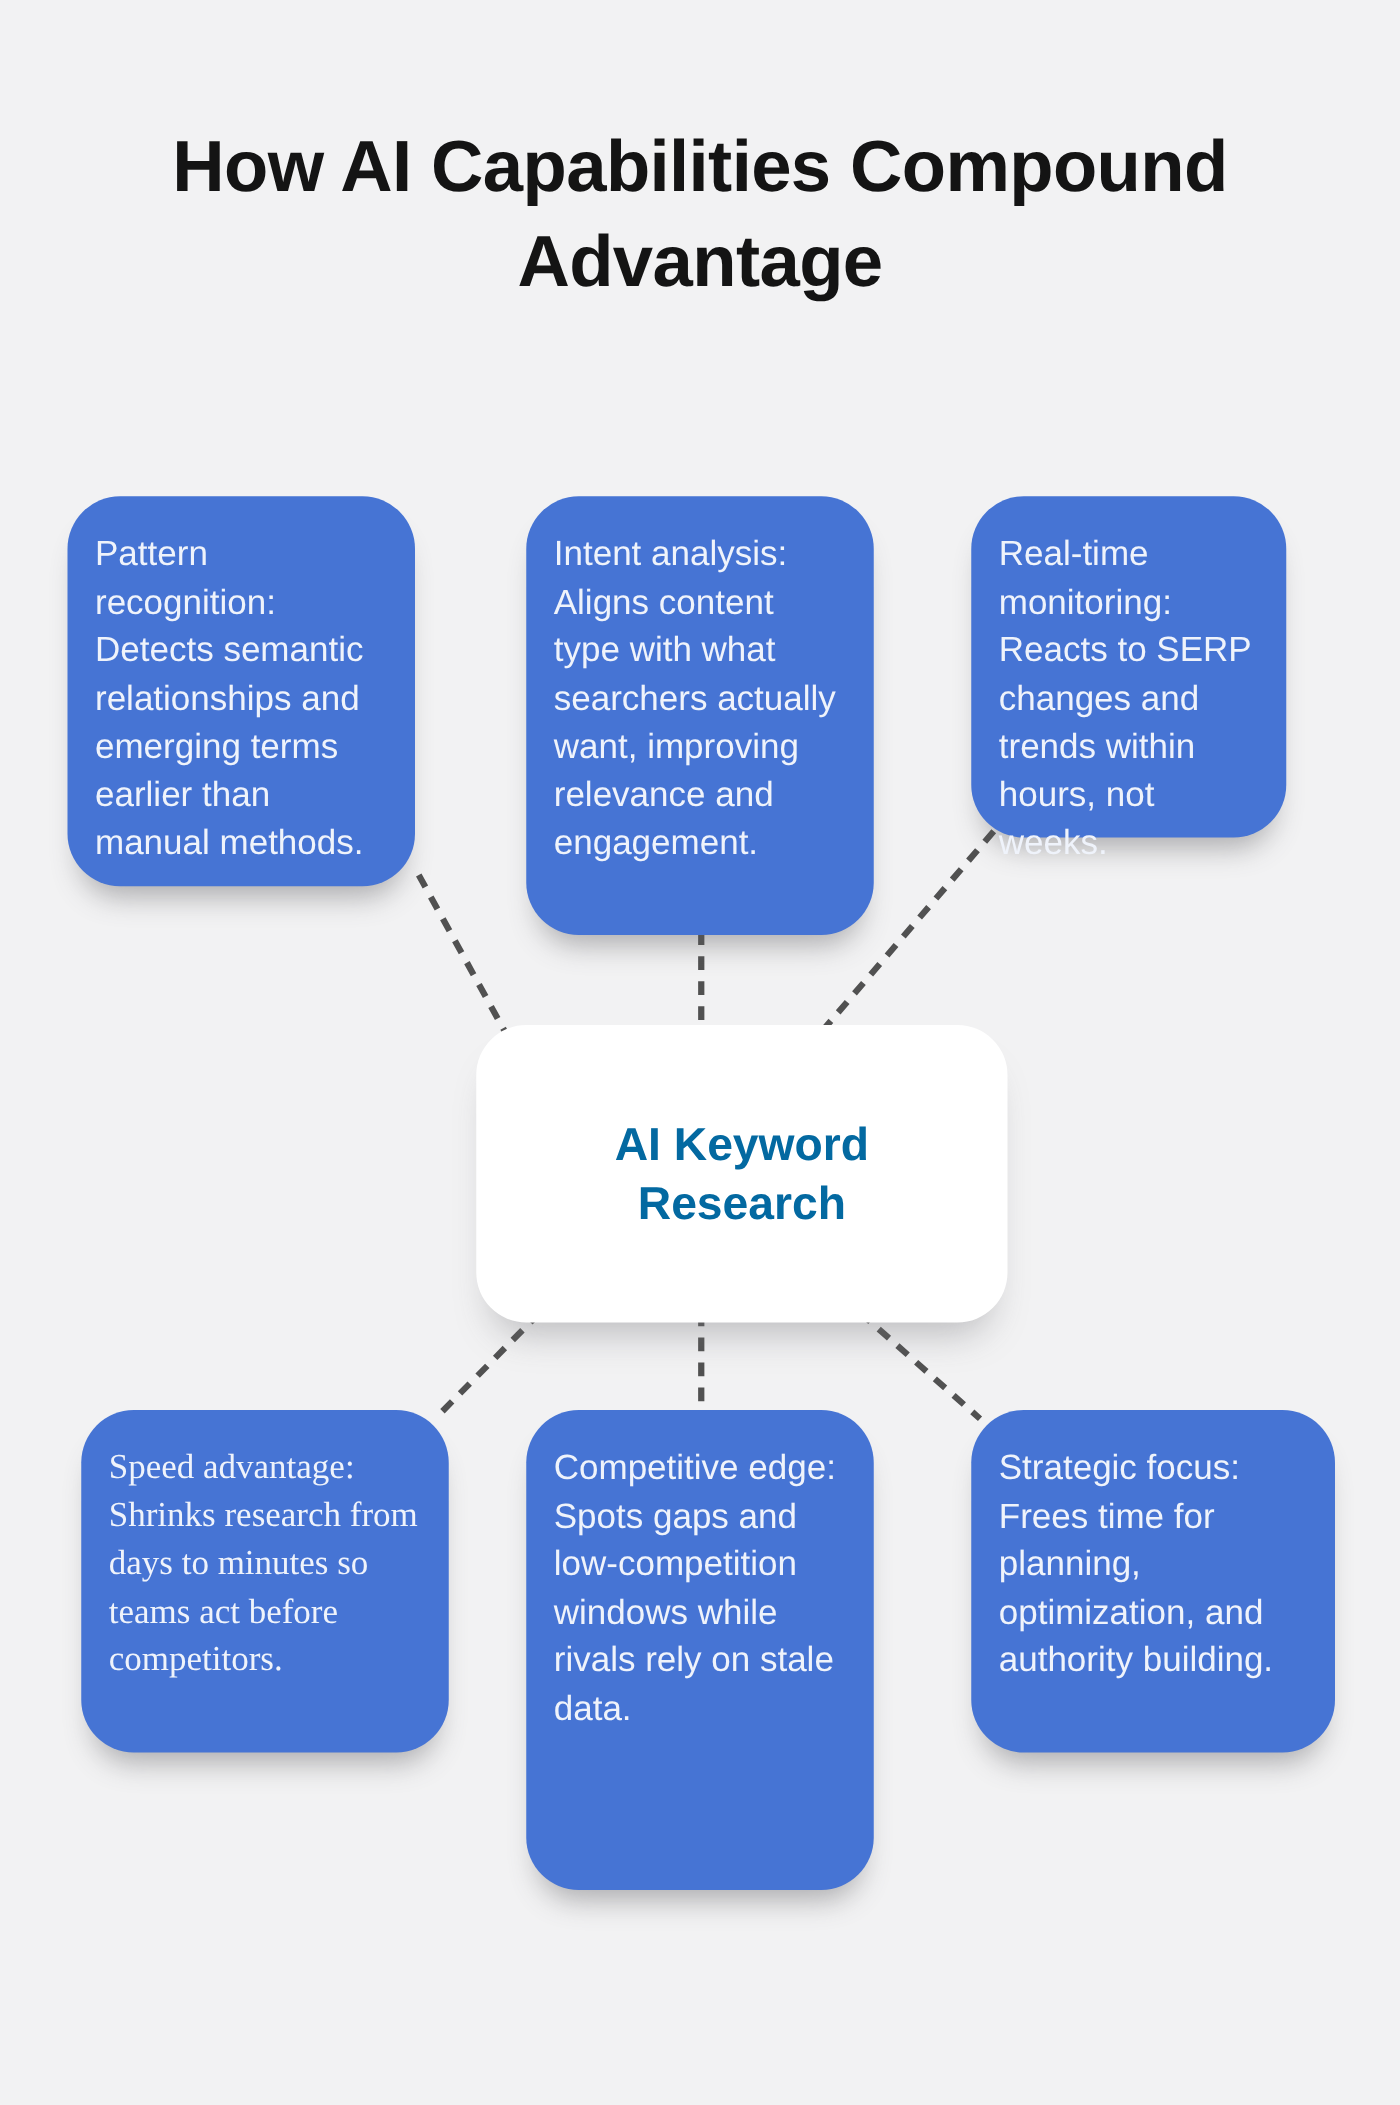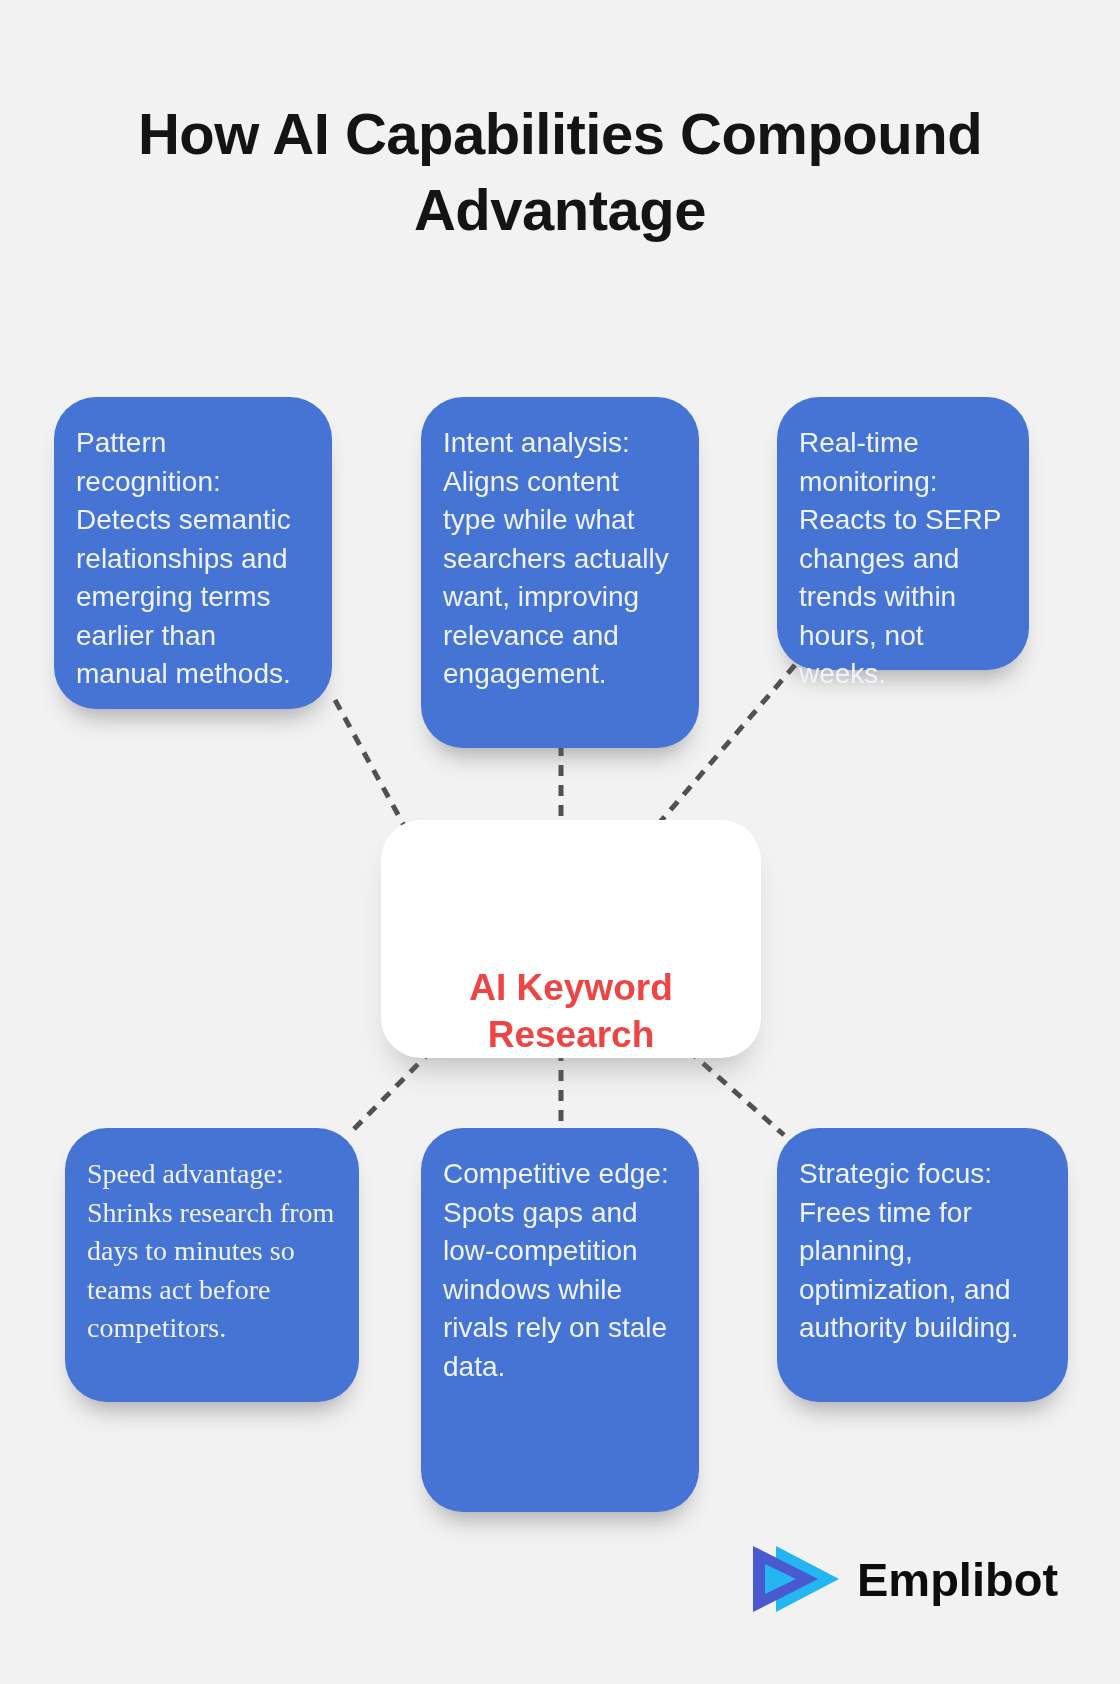--- a/index.html
+++ b/index.html
@@ -41,29 +41,29 @@
   }
   .node-1{left:54px;top:397px;width:278px;height:312px;}
   .node-2{left:421px;top:397px;width:278px;height:351px;}
   .node-3{left:777px;top:397px;width:252px;height:273px;}
   .node-4{left:65px;top:1128px;width:294px;height:274px;font-family:Liberation Serif, serif;}
   .node-5{left:421px;top:1128px;width:278px;height:384px;}
   .node-6{left:777px;top:1128px;width:291px;height:274px;}
   .center-node{
     position:absolute;
     z-index:3;
-    left:381px;top:820px;width:380px;height:238px;
+    left:381px;top:820px;width:425px;height:238px;
     box-sizing:border-box;
     background:#FFFFFF;
     border-radius:40px;
     box-shadow:0 22px 30px -14px rgba(120,120,125,.45);
-    display:flex;align-items:flex-end;justify-content:center;
+    display:flex;align-items:center;justify-content:center;
     text-align:center;
     font-size:37px;line-height:47px;font-weight:700;
-    color:#ef4444;
+    color:#0369a1;
     padding:0 40px;
   }
   .logo{
     position:absolute;
     z-index:2;
     left:753px;top:1546px;
     display:flex;align-items:center;
   }
   .logo-icon{display:block;}
   .brand-name{
@@ -90,21 +90,21 @@
       <line x1="561" y1="1050" x2="561" y2="1132"></line>
       <line x1="688" y1="1050" x2="784" y2="1135"></line>
     </g>
   </svg>
 
   <div class="node node-1">
     <span>Pattern recognition: Detects semantic relationships and emerging terms earlier than manual methods.</span>
   </div>
 
   <div class="node node-2">
-    <span>Intent analysis: Aligns content type while what searchers actually want, improving relevance and engagement.</span>
+    <span>Intent analysis: Aligns content type with what searchers actually want, improving relevance and engagement.</span>
   </div>
 
   <div class="node node-3">
     <span>Real-time monitoring: Reacts to SERP changes and trends within hours, not weeks.</span>
   </div>
 
   <div class="node node-4">
     <span>Speed advantage: Shrinks research from days to minutes so teams act before competitors.</span>
   </div>
 
@@ -113,22 +113,14 @@
   </div>
 
   <div class="node node-6">
     <span>Strategic focus: Frees time for planning, optimization, and authority building.</span>
   </div>
 
   <div class="center-node">
     <span>AI Keyword Research</span>
   </div>
 
-  <div class="logo">
-    <svg class="logo-icon" width="88" height="66" viewBox="0 0 88 66" xmlns="http://www.w3.org/2000/svg">
-      <path d="M23,0 L86,33 L23,66 Z" fill="#24B6F0"></path>
-      <path d="M0,0 L65,33 L0,66 Z" fill="#4A59D0"></path>
-      <path d="M12,18 L43,33 L12,48 Z" fill="#24B6F0"></path>
-    </svg>
-    <span class="brand-name">Emplibot</span>
-  </div>
 
 </div>
 
 </body></html>

